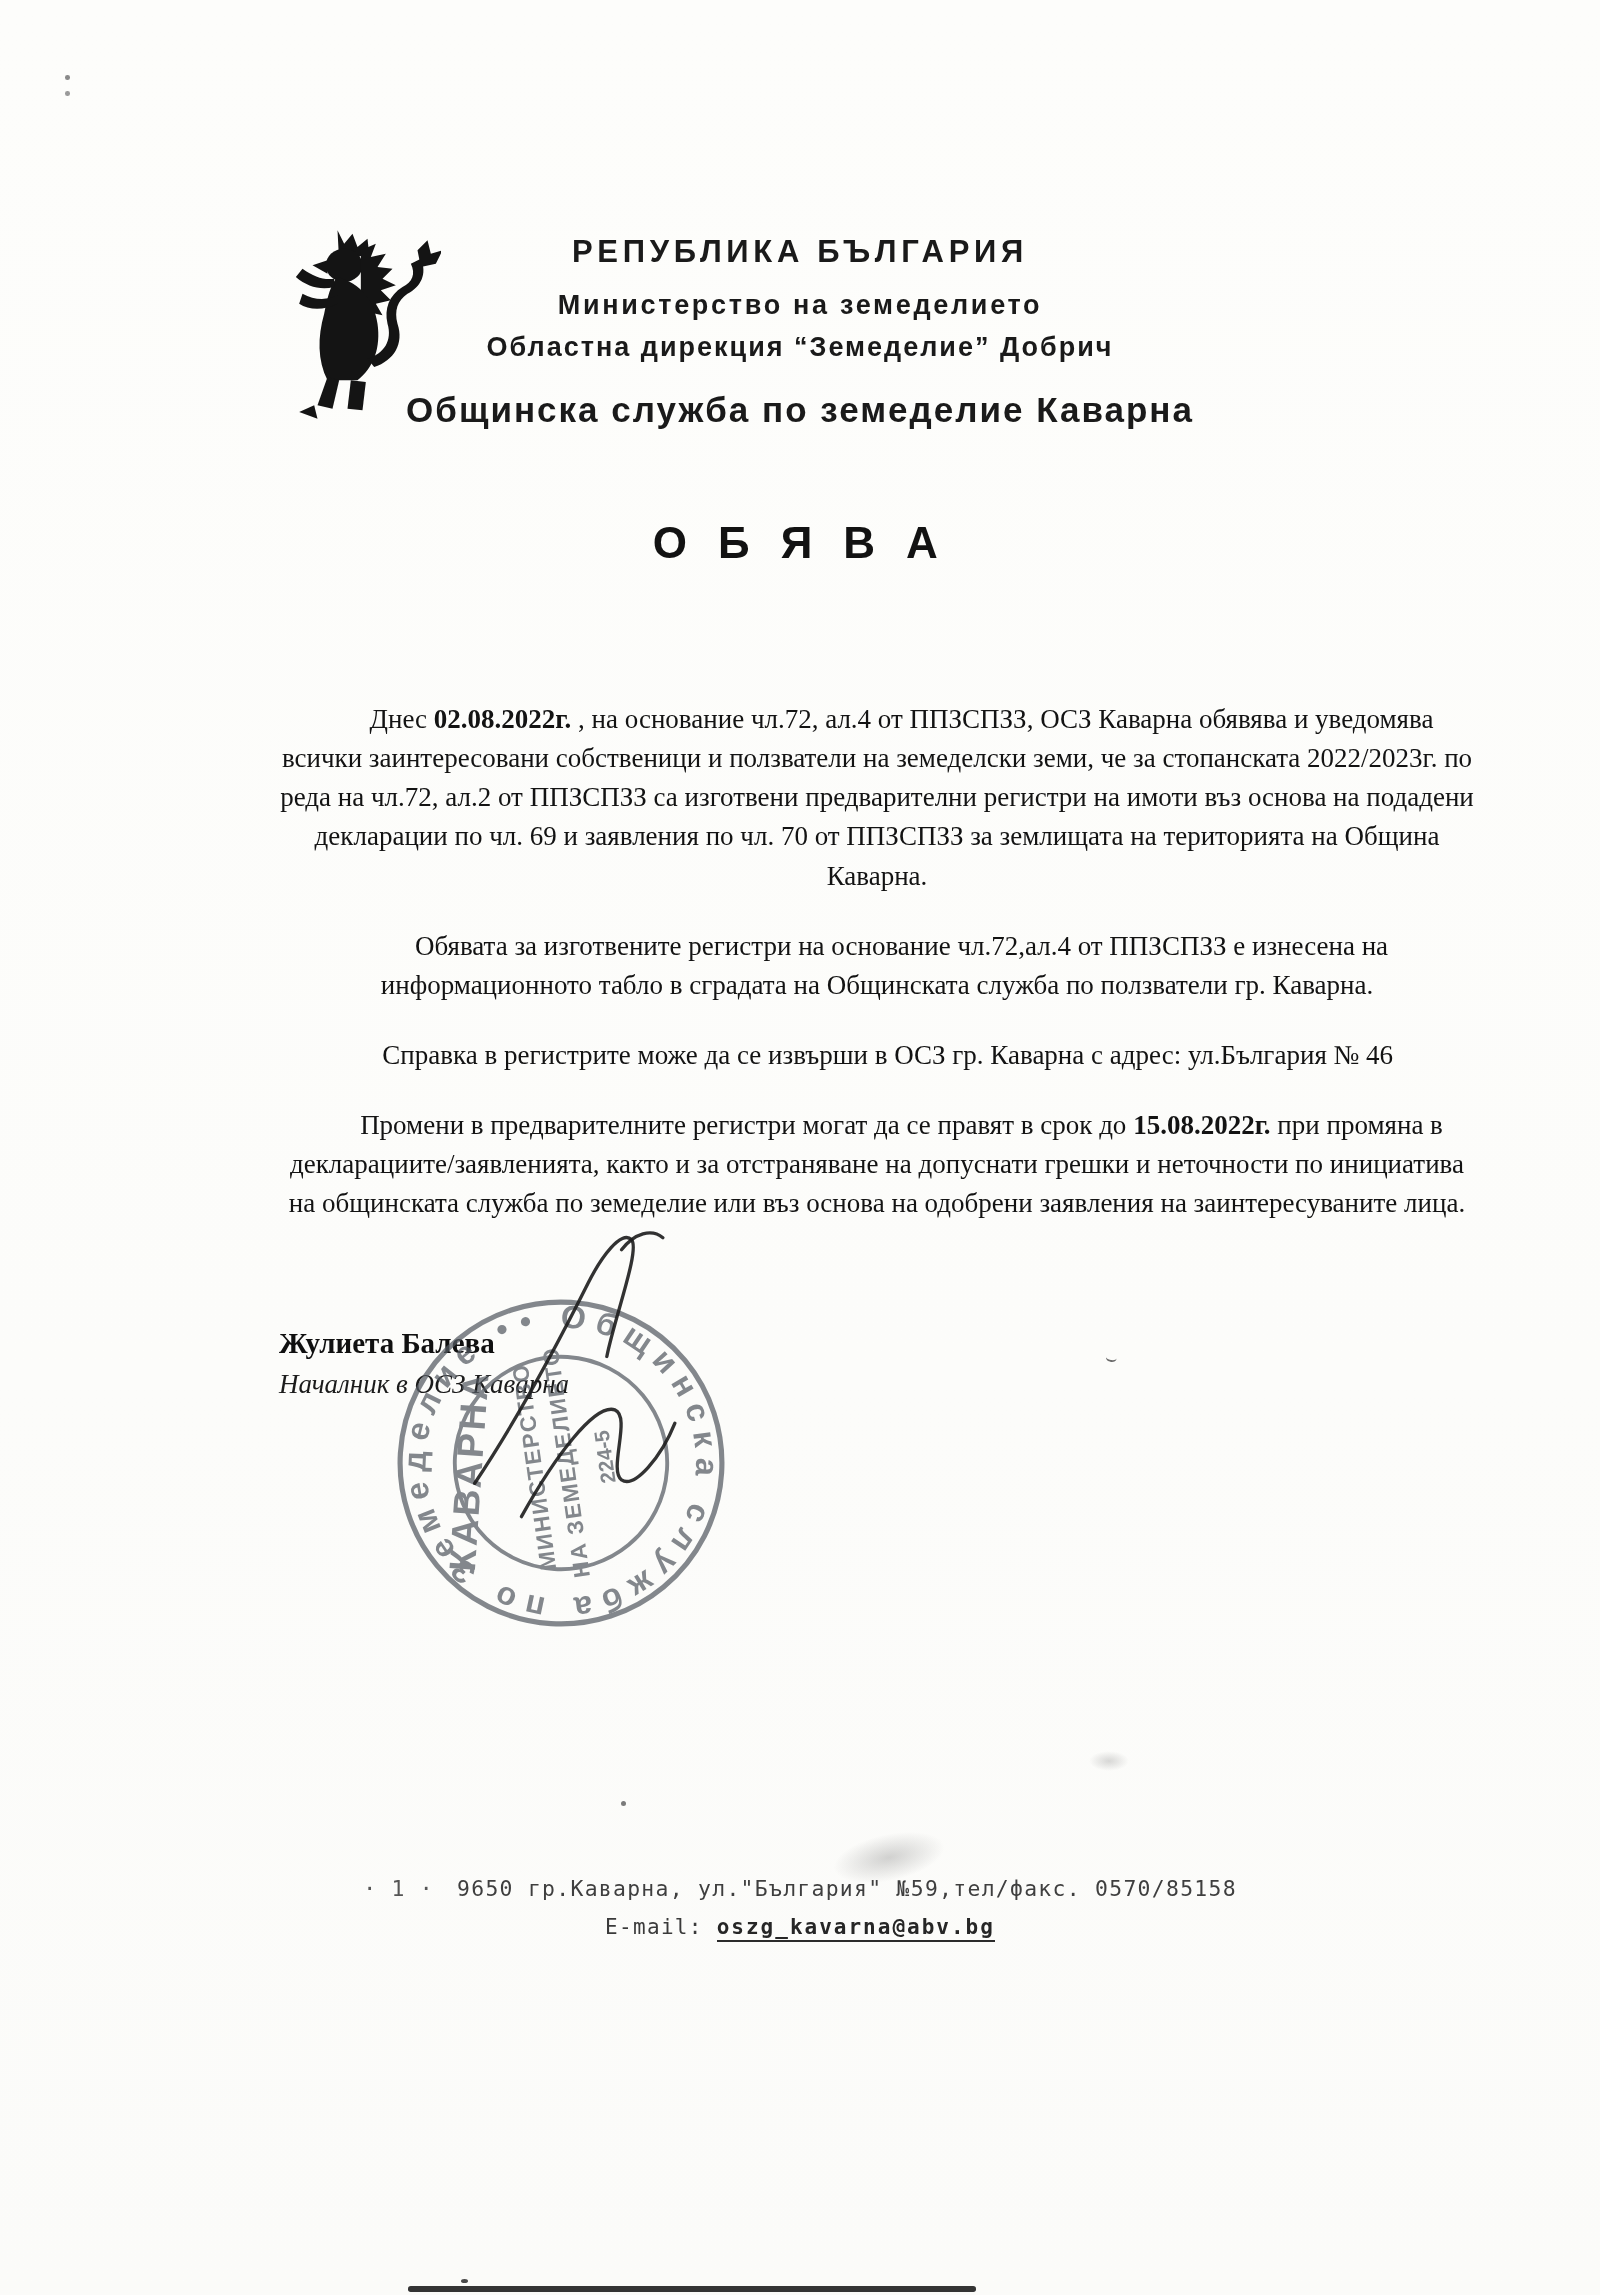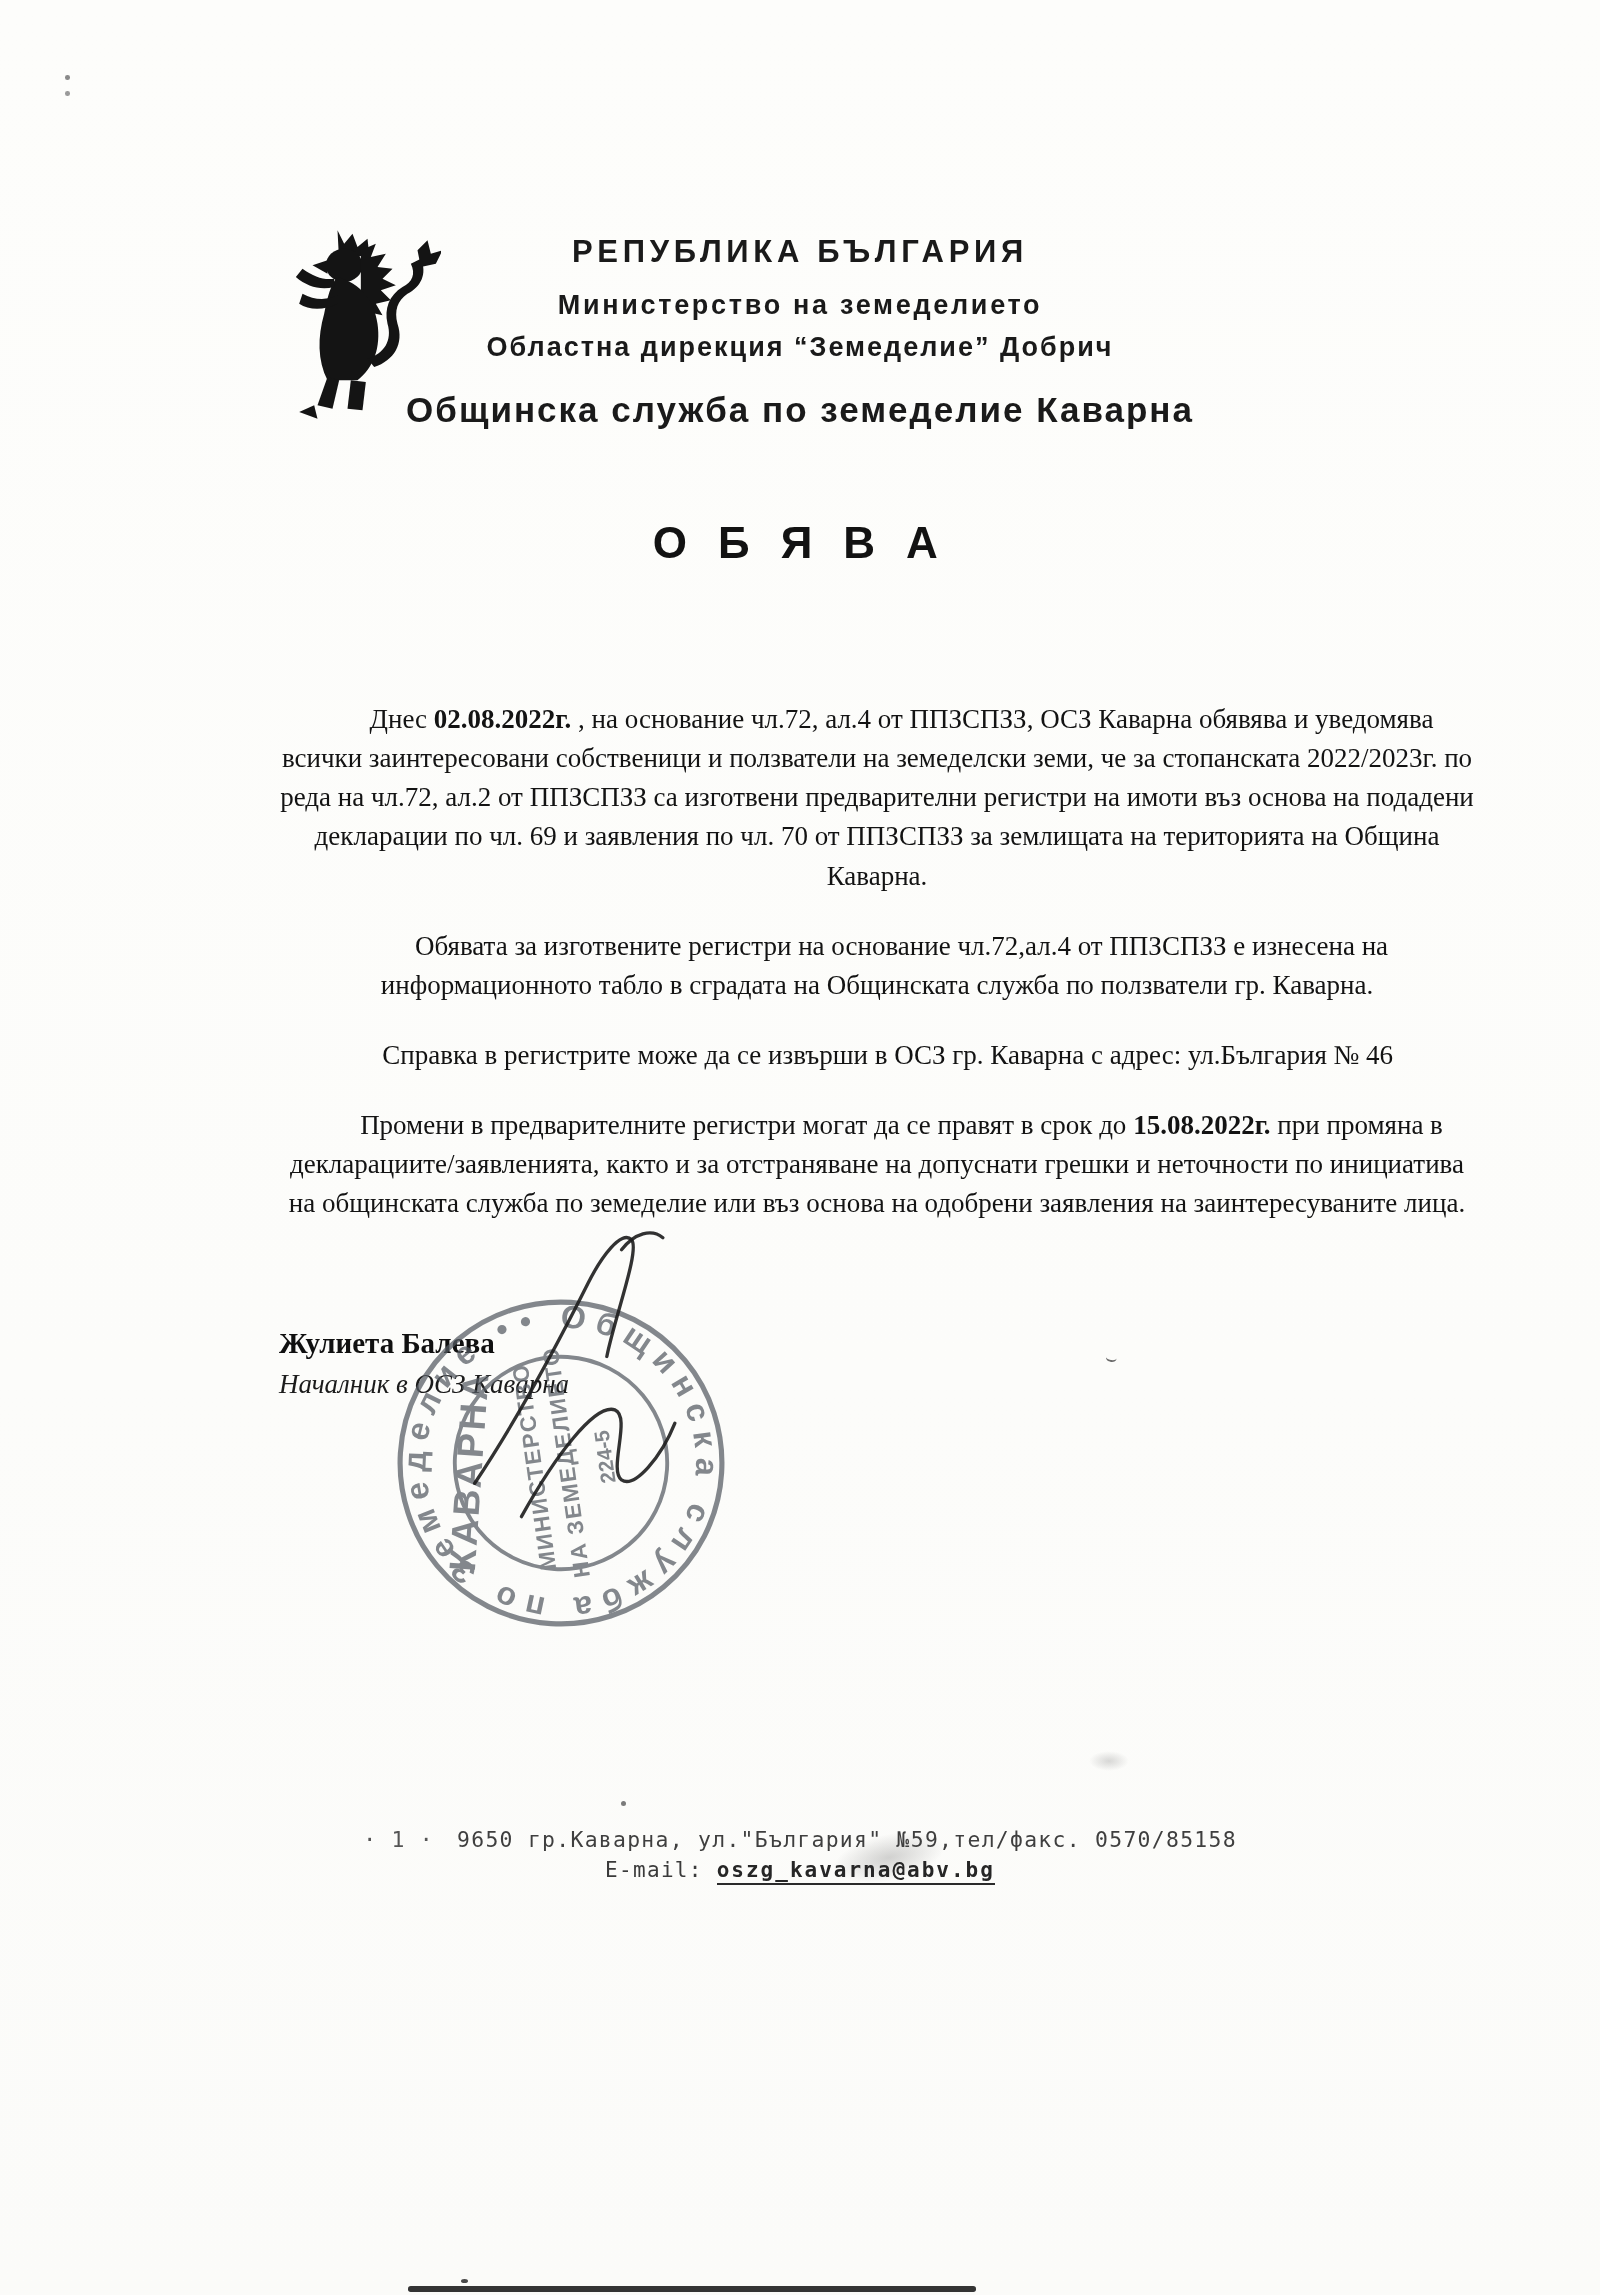--- a/index.html
+++ b/index.html
@@ -73,28 +73,28 @@
 
   .signature-strokes {
     position:absolute; top:1203px; left:401px; width:401px; height:347px;
     z-index:3;
   }
   .signature-strokes svg { width:100%; height:100%; }
   .sig-path { fill:none; stroke:#1c1c1c; stroke-width:5; stroke-linecap:round; opacity:0.9; }
 
   
   .footer {
-    position:absolute; top:1827px; left:0; width:100%;
+    position:absolute; top:1876px; left:0; width:100%;
     text-align:center;
     font-family:"DejaVu Sans Mono", monospace;
     color:#3f3f3f;
   }
   .f-line1 { font-size:21.4px; letter-spacing:1.3px; }
   .f-pagemark { margin-right:23px; color:#555; }
-  .f-line2 { font-size:21px; letter-spacing:1.3px; margin-top:6px; color:#3a3a3a; }
+  .f-line2 { font-size:21px; letter-spacing:1.3px; margin-top:14px; color:#3a3a3a; }
   .f-email {
     font-weight:bold; color:#262626; text-decoration:none;
     border-bottom:2px solid #2b2b2b; letter-spacing:2px; padding-bottom:1.3px;
   }
 
   
   .artifact { position:absolute; pointer-events:none; }
   .colon-mark {
     top:75px; left:65px; width:4.7px; height:4.7px; border-radius:50%;
     background:#8a8a8a; box-shadow:0 16px 0 0 #9a9a9a;

